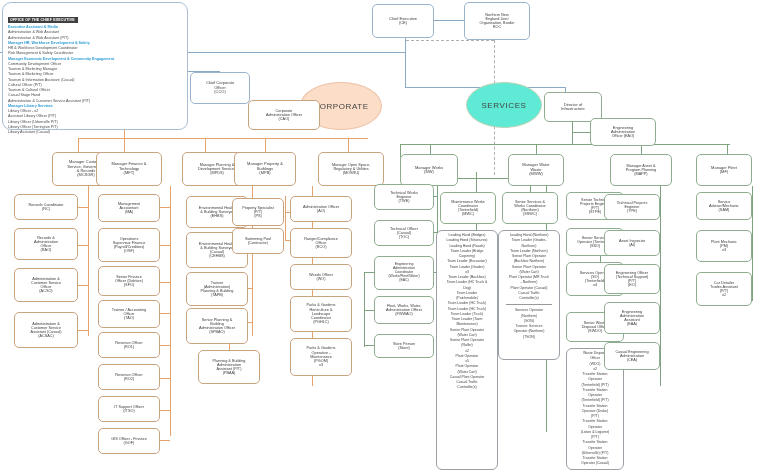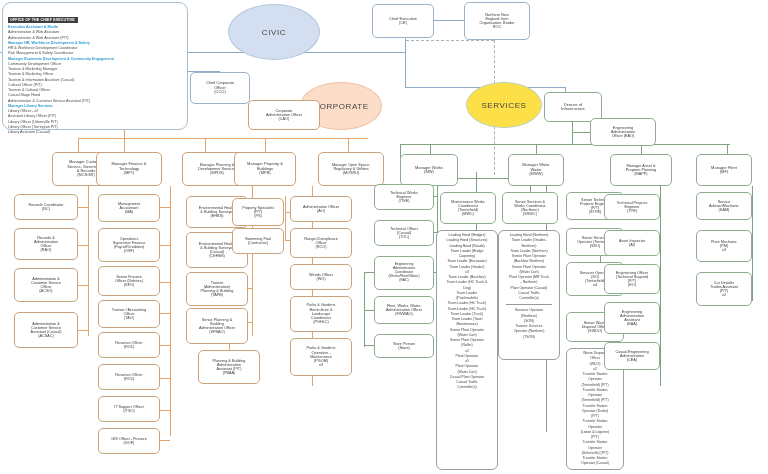--- a/index.html
+++ b/index.html
@@ -60,21 +60,21 @@
     display:flex;
     align-items:center;
     justify-content:center;
     font-size:8px;
     letter-spacing:.6px;
     color:#444;
     box-sizing:border-box;
   }
   .ellipse.civic{background:#d3dff0;border:1px solid #b3c6de;}
   .ellipse.corporate{background:#fbddc8;border:1px solid #eec1a4;}
-  .ellipse.services{background:#fde047;border:1px solid #bed4b8;}
+  .ellipse.services{background:#5eead4;border:1px solid #bed4b8;}
   
   .oce-panel{
     position:absolute;
     left:2px;top:2px;
     width:186px;height:128px;
     border:1px solid #a9bed2;
     border-radius:9px;
     background:#fff;
     box-sizing:border-box;
     padding:4px 5px;
@@ -240,21 +240,20 @@
         <div class="oce-line">Administration &amp; Customer Service Assistant (P/T)</div>
         <div class="oce-line head">Manager Library Services</div>
         <div class="oce-line">Library Officer - x2</div>
         <div class="oce-line">Assistant Library Officer (P/T)</div>
         <div class="oce-line">Library Officer (Urbenville P/T)</div>
         <div class="oce-line">Library Officer (Torrington P/T)</div>
         <div class="oce-line">Library Assistant (Casual)</div>
       </div>
   </div>
 
-  <div class="ellipse civic" style="left:228px;top:4px;width:92px;height:56px;">CIVIC</div>
   <div class="ellipse corporate" style="left:300px;top:82px;width:82px;height:48px;">CORPORATE</div>
   <div class="ellipse services" style="left:466px;top:82px;width:76px;height:46px;">SERVICES</div>
 
   <div class="node blue f40" style="left:372px;top:4px;width:62px;height:34px;">
       <span>Chief Executive<br>(CE)</span>
     </div>
   <div class="node blue f38" style="left:464px;top:2px;width:66px;height:38px;">
       <span>Northern New<br>England Joint<br>Organisation, Border<br>ROC</span>
     </div>
   <div class="node blue f40" style="left:190px;top:72px;width:60px;height:32px;">

